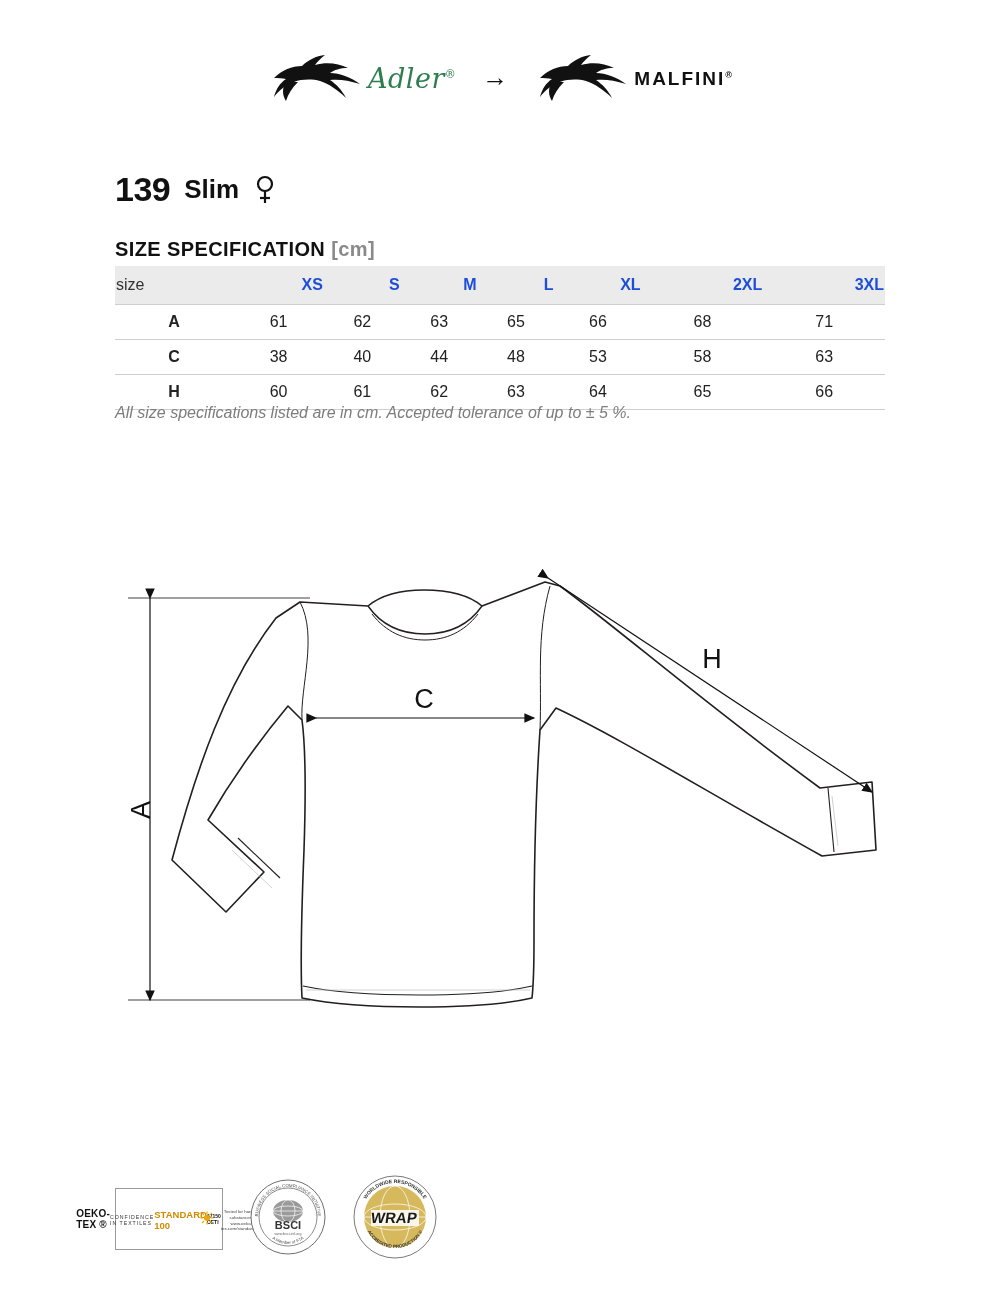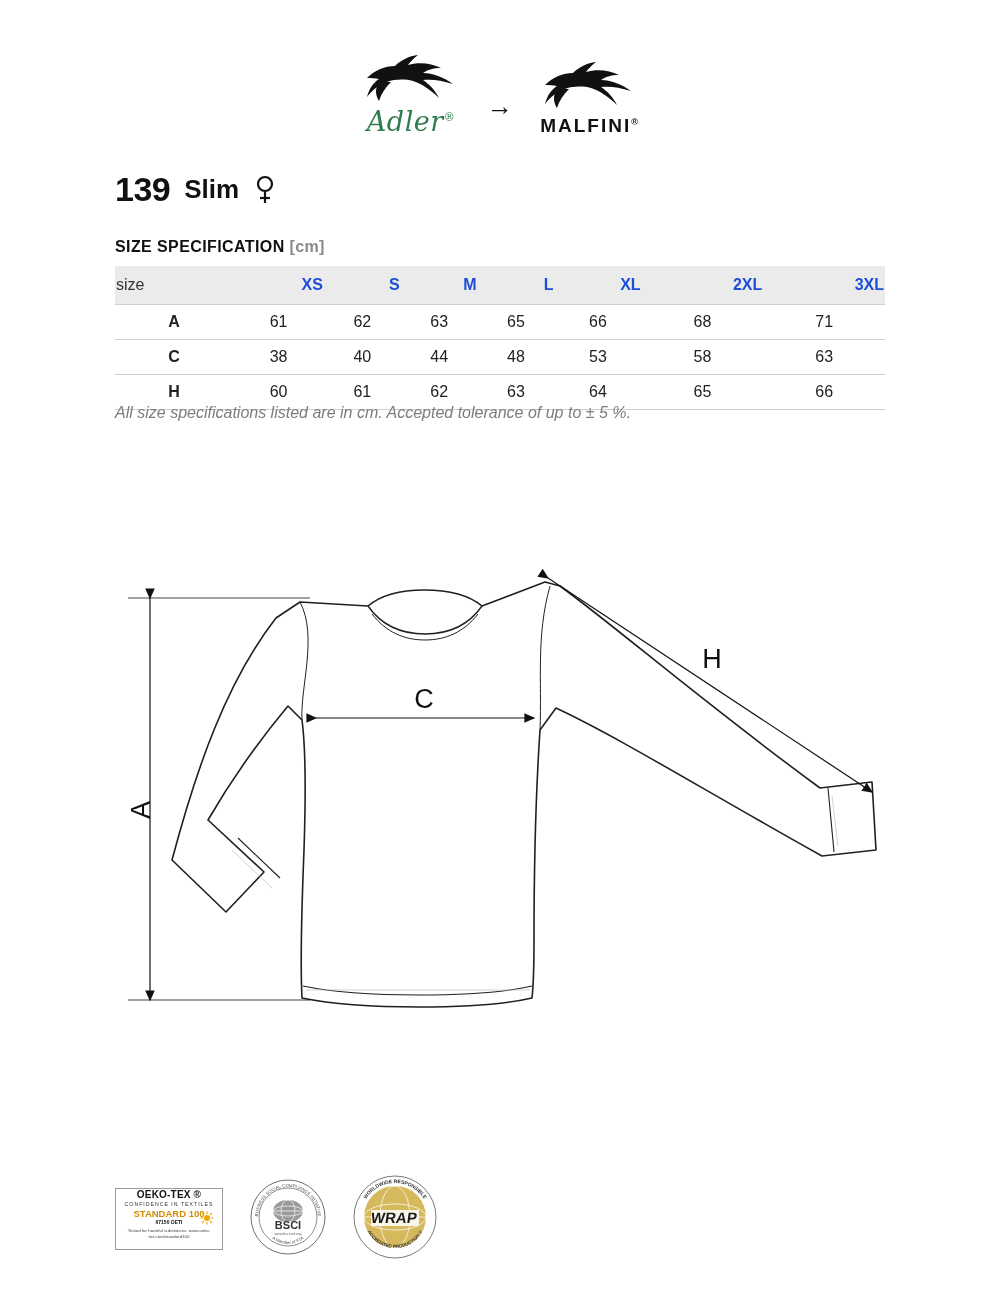--- a/index.html
+++ b/index.html
@@ -22,21 +22,21 @@
     top: 48px;
     left: 0;
     width: 1000px;
     display: flex;
     justify-content: center;
     align-items: flex-end;
     gap: 26px;
   }
   .brand-block {
     display: flex;
-    flex-direction: column;
+    flex-direction: row;
     align-items: center;
     position: relative;
   }
   .bird {
     display: block;
   }
   .adler-word {
     font-family: "DejaVu Serif", serif;
     font-style: italic;
     font-size: 27px;
@@ -94,21 +94,21 @@
     margin-left: 2px;
     position: relative;
     top: 2px;
   }
 
   
   .spec-heading {
     position: absolute;
     top: 238px;
     left: 115px;
-    font-size: 16px;
+    font-size: 20px;
     font-weight: bold;
     letter-spacing: 0.4px;
     color: #111;
   }
   .spec-heading .unit {
     color: #8a8a8a;
     font-weight: bold;
   }
 
   
@@ -176,22 +176,23 @@
     display: flex;
     align-items: center;
     gap: 26px;
   }
   .oeko {
     width: 108px;
     height: 62px;
     border: 1px solid #9a9a9a;
     box-sizing: border-box;
     display: flex;
-    flex-direction: column;
+    flex-direction: row;
     align-items: center;
+    justify-content: center;
     position: relative;
     background: #fff;
   }
   .oeko-l1 { font-size: 10px; font-weight: bold; color: #111; letter-spacing: 0.2px; }
   .oeko-l2 { font-size: 5.2px; color: #333; letter-spacing: 1px; margin-top: 1px;}
   .oeko-l3 { font-size: 9.5px; font-weight: bold; color: #d08b00; margin-top: 1px;}
   .oeko-l4 { font-size: 5px; font-weight: bold; color: #111; }
   .oeko-l5 { font-size: 4.4px; color: #444; margin-top: 3px; text-align: center; line-height: 1.35;}
   .oeko-sun {
     position: absolute;

